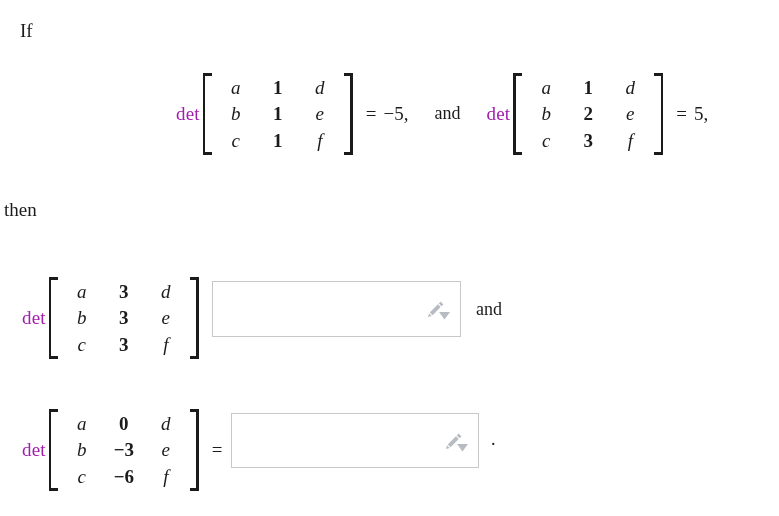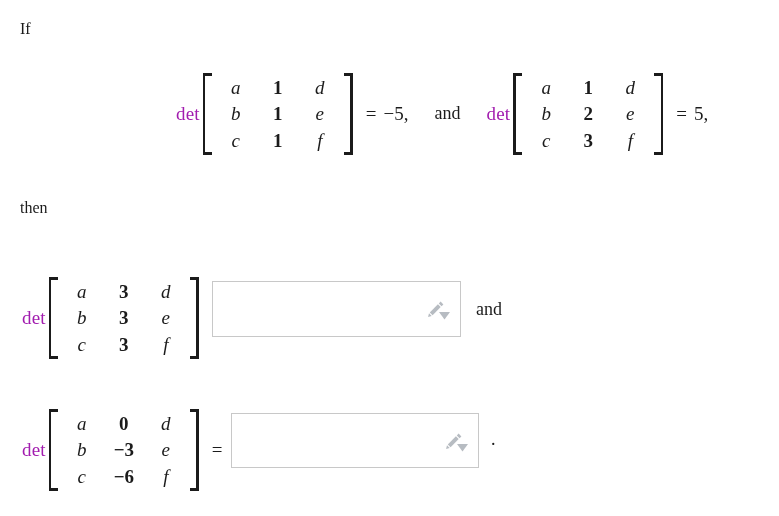--- a/index.html
+++ b/index.html
@@ -13,21 +13,21 @@
     position: relative;
     overflow: hidden;
     font-family: "Liberation Serif", "DejaVu Serif", serif;
     color: #1b1b1b;
   }
 
   
   .prose {
     position: absolute;
     font-family: "Liberation Serif", "DejaVu Serif", serif;
-    font-size: 16px;
+    font-size: 19px;
     color: #1b1b1b;
     white-space: nowrap;
   }
 
   
   .math-row {
     position: absolute;
     display: flex;
     align-items: center;
     white-space: nowrap;
@@ -210,21 +210,21 @@
     <span class="brk right">
         <i class="arm-t"></i>
         <i class="arm-b"></i>
       </span>
   </span>
   <span class="relsym" style="margin-left:10px;">=</span>
   <span class="relsym" style="margin-left:7px;">5</span>
   <span class="relsym">,</span>
 </div>
 
-<div class="prose" style="left:20px; top:199px;">then</div>
+<div class="prose" style="left:4px; top:199px;">then</div>
 
 <div class="math-row" style="left:22px; top:277px;">
   <span class="mathop">det</span>
   <span class="matrix">
     <span class="brk left">
         <i class="arm-t"></i>
         <i class="arm-b"></i>
       </span>
     <span class="matrix-grid">
       <span class="cell var">a</span>

